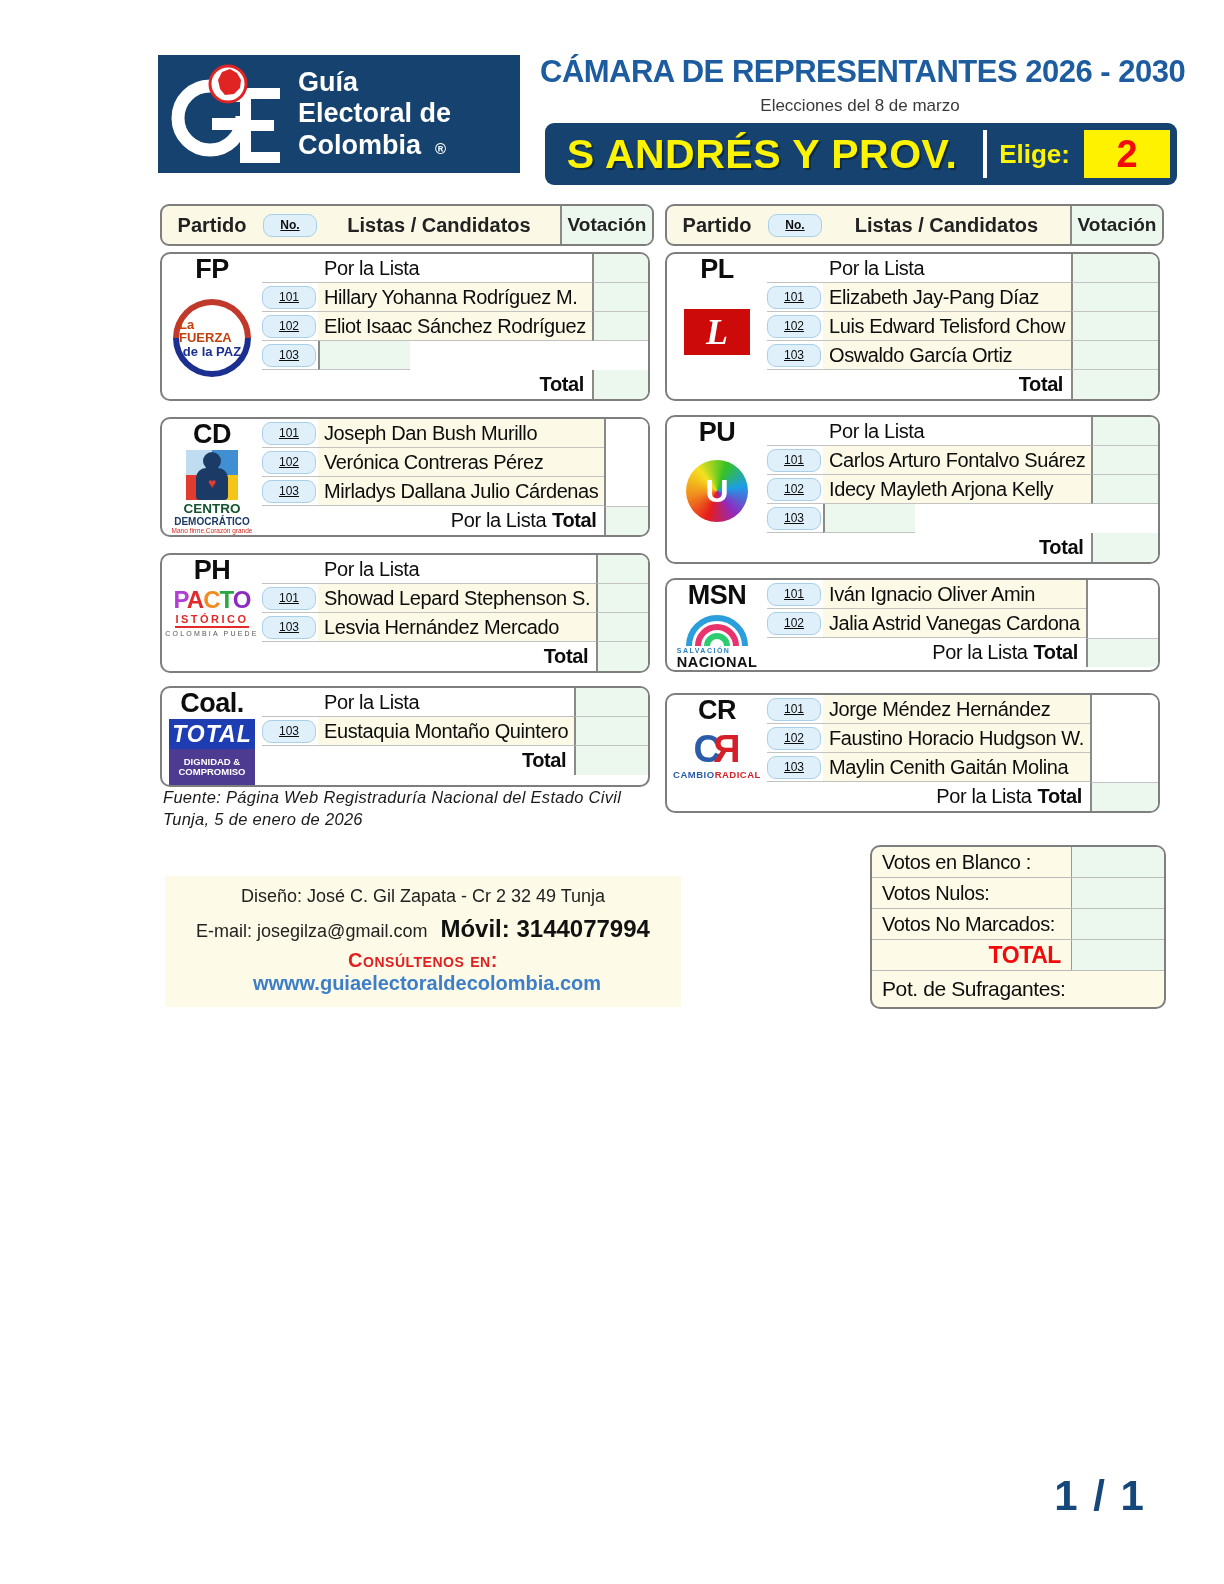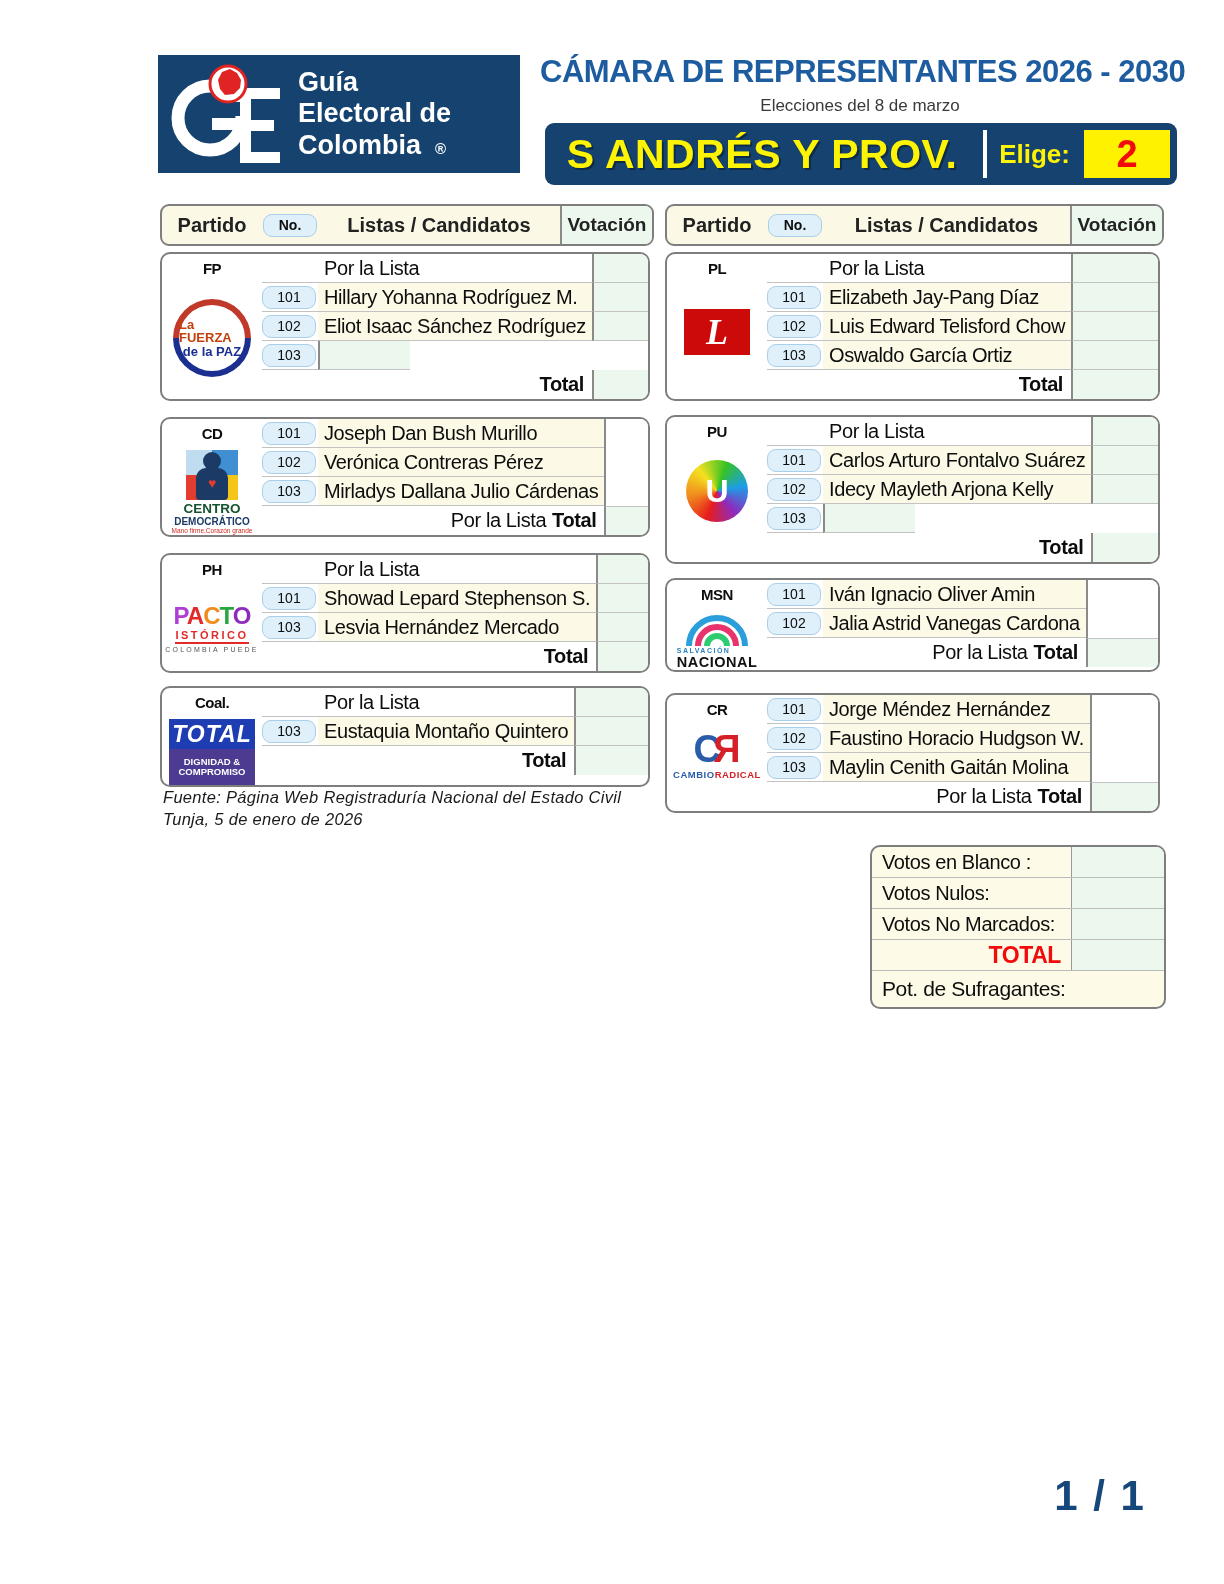--- a/index.html
+++ b/index.html
@@ -44,34 +44,34 @@
   #col-right{left:665px;top:252px;width:495px;}
   #col-left .card:nth-child(2){margin-top:16px;}
   #col-left .card:nth-child(3){margin-top:16px;}
   #col-left .card:nth-child(4){margin-top:13px;}
   #col-right .card:nth-child(2){margin-top:14px;}
   #col-right .card:nth-child(3){margin-top:14px;}
   #col-right .card:nth-child(4){margin-top:21px;}
 
   .card{border:2px solid #7e7e7e;border-radius:10px;background:#fff;display:flex;overflow:hidden;}
   .party-col{width:100px;flex:0 0 100px;display:flex;flex-direction:column;align-items:center;padding-top:1px;}
-  .party-code{font-weight:bold;font-size:15px;letter-spacing:-0.5px;color:#0d0d0d;line-height:28px;}
+  .party-code{font-weight:bold;font-size:27px;letter-spacing:-0.5px;color:#0d0d0d;line-height:28px;}
   .rows{flex:1;display:flex;flex-direction:column;}
   .row{display:flex;height:29px;flex:0 0 29px;}
   .cell-no{width:56px;flex:0 0 56px;display:flex;align-items:center;}
   .cell-name{flex:1;display:flex;align-items:center;padding:0 6px;font-size:20px;letter-spacing:-0.4px;
              color:#0d0d0d;white-space:nowrap;overflow:hidden;}
   .cell-vote{width:90px;flex:0 0 90px;border-left:2px solid #8a8a8a;}
   .row:not(:last-child) .cell-no,.row:not(:last-child) .cell-name{border-bottom:1px solid #c2c2c2;}
   .row.cand .cell-name{background:#fcfae6;}
   .row.total .cell-name{justify-content:flex-end;padding-right:8px;}
   .row.total .t-bold{font-weight:bold;}
   .row.total .t-prefix{margin-right:6px;}
   .pill{background:#e0f0fa;border:1.5px solid #aacfe8;border-radius:9px;min-width:40px;padding:0 6px;
-        text-align:center;font-size:14px;line-height:21px;color:#0d0d0d;}
+        text-align:center;font-size:12px;line-height:21px;color:#0d0d0d;text-decoration:underline;}
   .card.green .cell-vote{background:#ecf7ee;}
   .card.green .row:not(:last-child) .cell-vote{border-bottom:1px solid #c2c2c2;}
   .card.white .cell-vote{background:#ffffff;}
   .card.white .row.total .cell-vote{background:#ecf7ee;border-top:1px solid #c2c2c2;}
 
   
   .lg{display:flex;flex-direction:column;align-items:center;}
   .lg-fp{margin-top:16px;width:78px;height:78px;border-radius:50%;
          background:conic-gradient(#c0392b 0 25%, #1a2f8f 25% 75%, #c0392b 75% 100%);
          display:flex;align-items:center;justify-content:center;}
@@ -84,21 +84,21 @@
   .lg-cd .p-tl{position:absolute;left:0;top:0;width:26px;height:25px;background:#bfdcf0;}
   .lg-cd .p-bl{position:absolute;left:0;top:25px;width:26px;height:25px;background:#e23b30;}
   .lg-cd .p-tr{position:absolute;left:26px;top:0;width:26px;height:25px;background:#3f8fd2;}
   .lg-cd .p-br{position:absolute;left:26px;top:25px;width:26px;height:25px;background:#f5c518;}
   .lg-cd .head{position:absolute;left:17px;top:2px;width:18px;height:18px;border-radius:50%;background:#1b3a66;}
   .lg-cd .body{position:absolute;left:10px;top:18px;width:32px;height:32px;border-radius:10px 10px 4px 4px;background:#1b3a66;}
   .lg-cd .heart{position:absolute;left:22px;top:26px;color:#e23b30;font-size:14px;line-height:14px;}
   .lg-cd .t1{color:#14532d;font-weight:bold;font-size:13.5px;line-height:14px;margin-top:2px;}
   .lg-cd .t2{color:#1b3a66;font-weight:bold;font-size:10px;line-height:11px;}
   .lg-cd .t3{color:#d0271e;font-size:6.5px;line-height:8px;}
-  .lg-ph{margin-top:20px;}
+  .lg-ph{margin-top:4px;}
   .lg-ph .word{font-weight:bold;font-size:24px;line-height:24px;letter-spacing:-1px;}
   .lg-ph .c0{color:#b13dd4;}.lg-ph .c1{color:#e22a2a;}.lg-ph .c2{color:#f08c1e;}
   .lg-ph .c3{color:#27a641;}.lg-ph .c4{color:#8e2bbf;}
   .lg-ph .hist{color:#e22a2a;font-weight:bold;font-size:11px;letter-spacing:2.5px;
                border-bottom:2px solid #e22a2a;line-height:14px;}
   .lg-ph .cp{color:#555;font-size:7px;letter-spacing:2.2px;margin-top:2px;}
   .lg-mira{margin-top:2px;}
   .lg-mira .blue{width:86px;height:30px;background:#1e3db3;color:#fff;font-weight:bold;font-style:italic;
                  font-size:23px;display:flex;align-items:center;justify-content:center;letter-spacing:1px;}
   .lg-mira .purple{width:86px;height:36px;background:#4d3a91;color:#fff;font-weight:bold;font-size:9.5px;
@@ -529,20 +529,31 @@
           </div>
         </div>
       </div>
     </div>
 
   <div class="fuente">
     <div>Fuente: Página Web Registraduría Nacional del Estado Civil</div>
     <div>Tunja, 5 de enero de 2026</div>
   </div>
 
+  <div class="design-box">
+    <div class="design-line1">Diseño: José C. Gil Zapata - Cr 2 32 49 Tunja</div>
+    <div class="design-line2">
+      <span>E-mail: josegilza@gmail.com</span>
+      <span class="movil">Móvil: 3144077994</span>
+    </div>
+    <div class="design-line3">
+      <span class="consult">Consúltenos en:</span>
+      <span class="url">wwww.guiaelectoraldecolombia.com</span>
+    </div>
+  </div>
 
   <div class="votes-box">
     <div class="v-row">
       <div class="v-label">Votos en Blanco :</div>
       <div class="v-cell"></div>
     </div>
     <div class="v-row">
       <div class="v-label">Votos Nulos:</div>
       <div class="v-cell"></div>
     </div>

